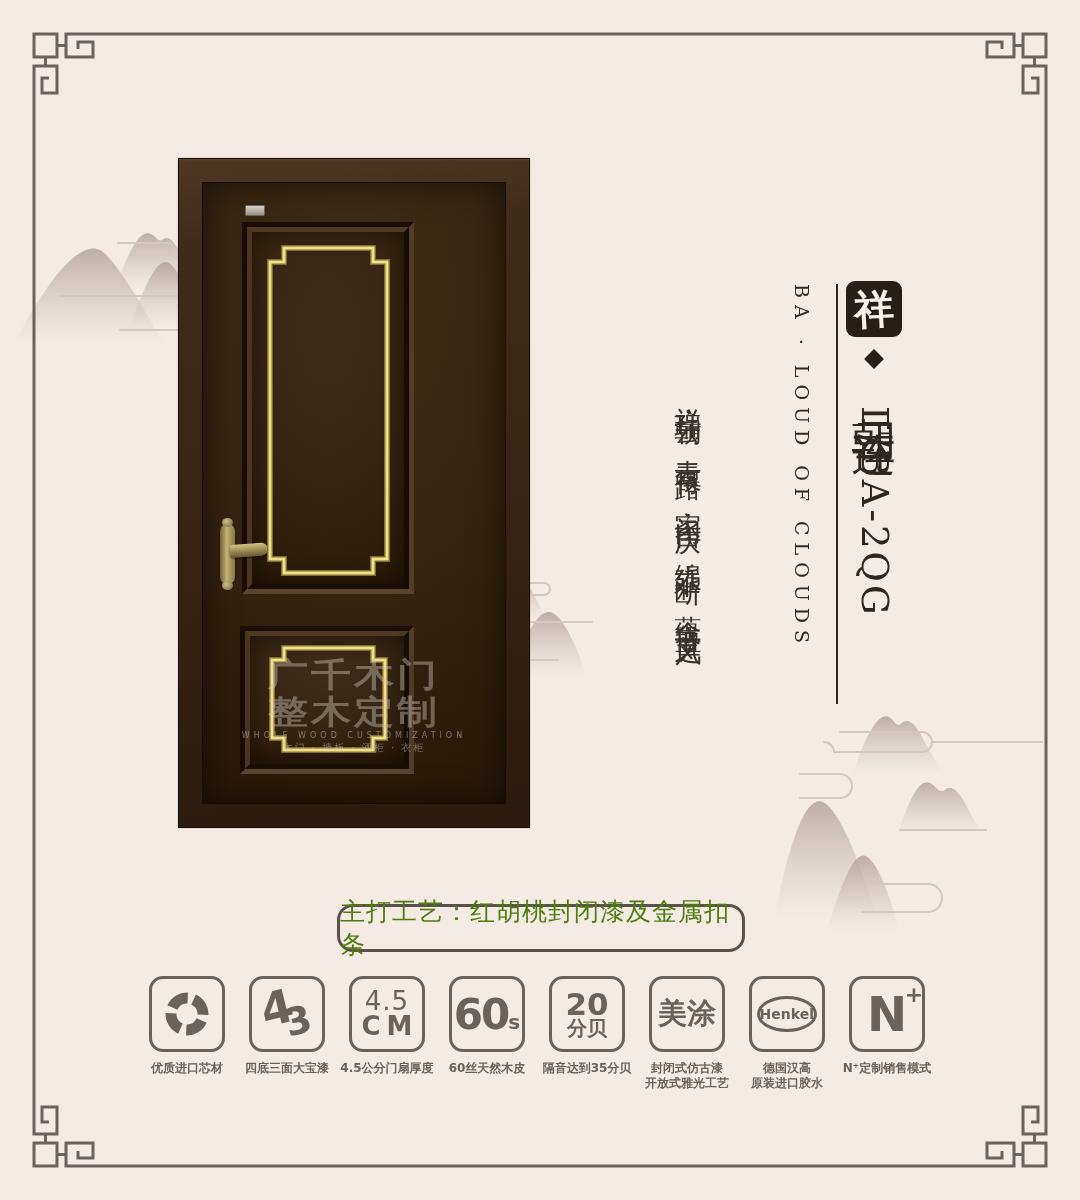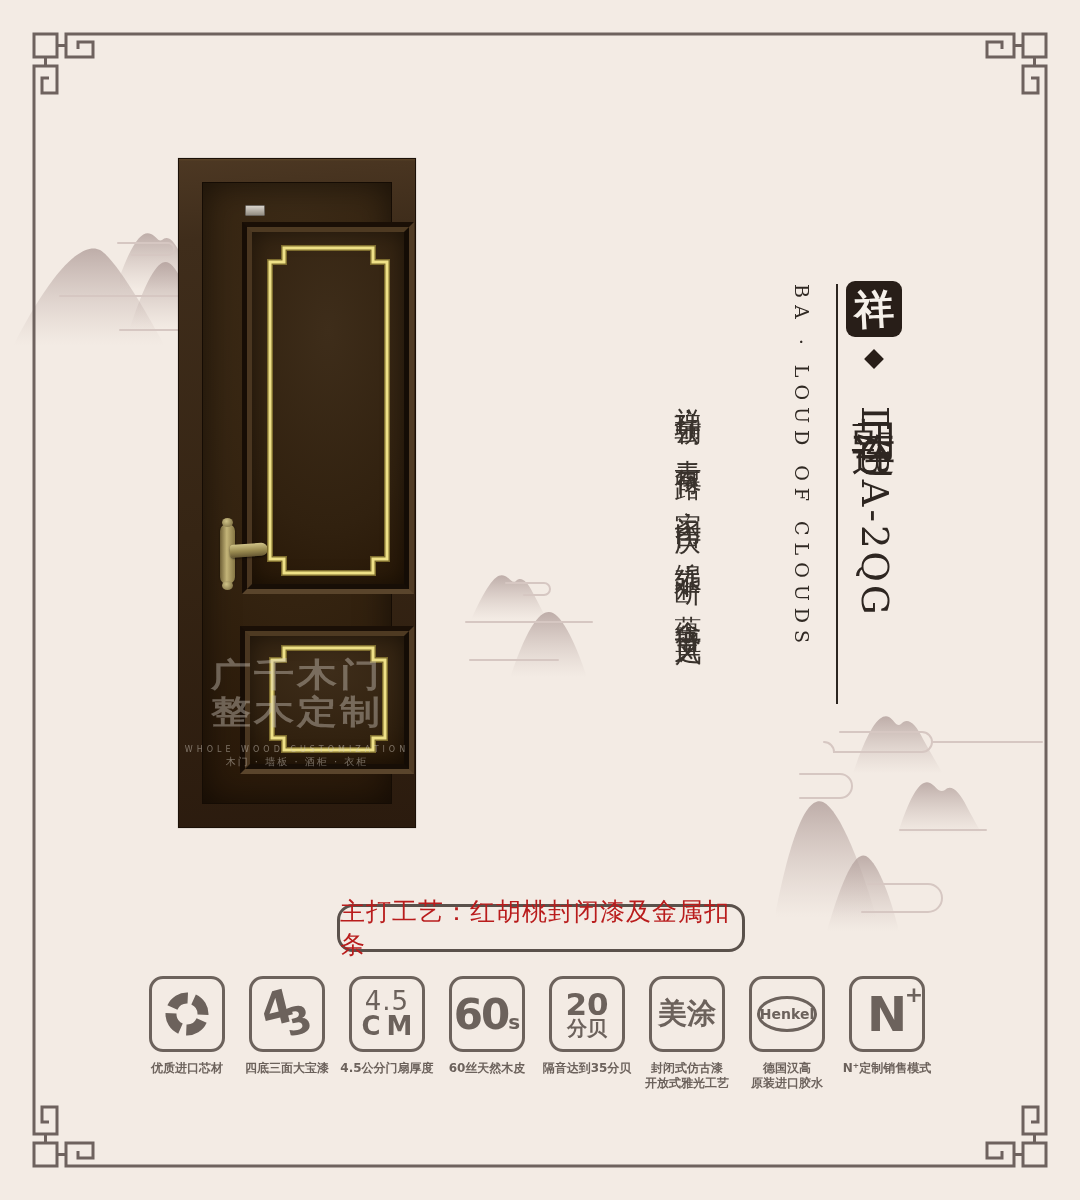--- a/index.html
+++ b/index.html
@@ -11,21 +11,21 @@
   .abs{position:absolute;}
 
   
   #frame-svg{position:absolute;inset:0;z-index:1;pointer-events:none;}
 
   
   #mountain-svg{position:absolute;inset:0;z-index:0;pointer-events:none;}
 
   
   .door{
-    left:178px;top:158px;width:238px;height:670px;z-index:2;
+    left:178px;top:158px;width:352px;height:670px;z-index:2;
     background:linear-gradient(175deg,#4d3823 0%,#3f2d1b 12%,#362514 55%,#2b1b0e 100%);
     box-shadow:inset 0 0 0 1px #1b1007, inset 0 2px 2px rgba(130,100,55,.35), 0 0 1px rgba(0,0,0,.4);
   }
   .door-field{
     position:absolute;inset:24px;
     background:radial-gradient(120% 90% at 50% 18%,#3d2c18 0%,#342310 55%,#271708 100%);
     box-shadow:inset 0 0 0 1px #150c04, inset 0 0 34px rgba(0,0,0,.55);
   }
   .panel{position:absolute;}
   .mold-a{position:absolute;inset:0;border:5px solid;border-color:#1a0f06 #513c25 #5a452c #170d05;}
@@ -54,21 +54,21 @@
     box-shadow:0 1px 2px rgba(0,0,0,.6);
   }
   .door-watermark{
     position:absolute;left:0;top:498px;width:100%;text-align:center;
     color:rgba(208,200,190,.42);line-height:1;z-index:3;
   }
   .door-watermark .big{
     font-size:40px;font-weight:bold;letter-spacing:3px;
     transform:scaleY(.82);transform-origin:center;line-height:37px;white-space:nowrap;
   }
-  .door-watermark .en{font-size:8px;letter-spacing:4px;margin-top:16px;color:rgba(208,200,190,.5);}
+  .door-watermark .en{font-size:8px;letter-spacing:4px;margin-top:2px;color:rgba(208,200,190,.5);}
   .door-watermark .small{font-size:10px;letter-spacing:2px;margin-top:3px;color:rgba(208,200,190,.5);}
 
   
   .en-vertical{
     left:791px;top:284px;z-index:3;
     writing-mode:vertical-rl;
     font-family:"DejaVu Serif",serif;font-size:19px;letter-spacing:7px;color:#302923;
     white-space:nowrap;
   }
   .sep-line{left:836px;top:284px;width:2px;height:420px;background:#2c2520;z-index:3;}
@@ -93,21 +93,21 @@
     top:386px;right:367px;height:322px;z-index:3;
     writing-mode:vertical-rl;
     font-size:27px;letter-spacing:5px;line-height:49px;color:#39322c;
   }
 
   
   .banner{
     left:337px;top:904px;width:408px;height:48px;z-index:3;
     border:3px solid #5a514b;border-radius:16px;box-sizing:border-box;
     display:flex;align-items:center;justify-content:center;
-    font-size:25px;color:#b91c1c;letter-spacing:1px;
+    font-size:25px;color:#4d7c0f;letter-spacing:1px;
   }
 
   
   .features{left:137px;top:976px;width:804px;display:flex;z-index:3;color:#6c625c;}
   .feature{width:100px;flex:0 0 100px;text-align:center;}
   .icon-box{
     width:76px;height:76px;margin:0 auto;border:3px solid #6c625c;border-radius:14px;
     box-sizing:border-box;position:relative;display:flex;align-items:center;justify-content:center;
     flex-direction:column;
   }
@@ -120,21 +120,21 @@
   .g43 .d3{position:absolute;left:33px;top:20px;font-size:38px;font-weight:bold;transform:rotate(-14deg);}
   .g2line .t{font-size:26px;font-weight:normal;line-height:25px;letter-spacing:1px;}
   .g2line .b{font-size:26px;font-weight:bold;line-height:25px;letter-spacing:6px;margin-right:-6px;}
   .g60 .main{font-size:42px;font-weight:bold;letter-spacing:-2px;}
   .g60 .sub{font-size:20px;font-weight:bold;}
   .g35 .t{font-size:31px;font-weight:bold;line-height:27px;}
   .g35 .b{font-size:20px;font-weight:bold;line-height:20px;}
   .gcn{font-size:29px;font-weight:bold;letter-spacing:0;}
   .gellipse{
     width:60px;height:36px;border:3px solid #6c625c;border-radius:50%;
-    display:flex;align-items:center;justify-content:center;box-sizing:border-box;
+    display:flex;align-items:center;justify-content:flex-end;box-sizing:border-box;
     font-size:14px;font-weight:bold;
   }
   .gnplus{position:relative;font-size:48px;font-weight:bold;line-height:1;}
   .gnplus sup{position:absolute;top:-6px;right:-16px;font-size:22px;}
 </style>
 </head>
 <body>
 
 <svg id="mountain-svg" width="1080" height="1200" viewBox="0 0 1080 1200" xmlns="http://www.w3.org/2000/svg">
   <defs>

